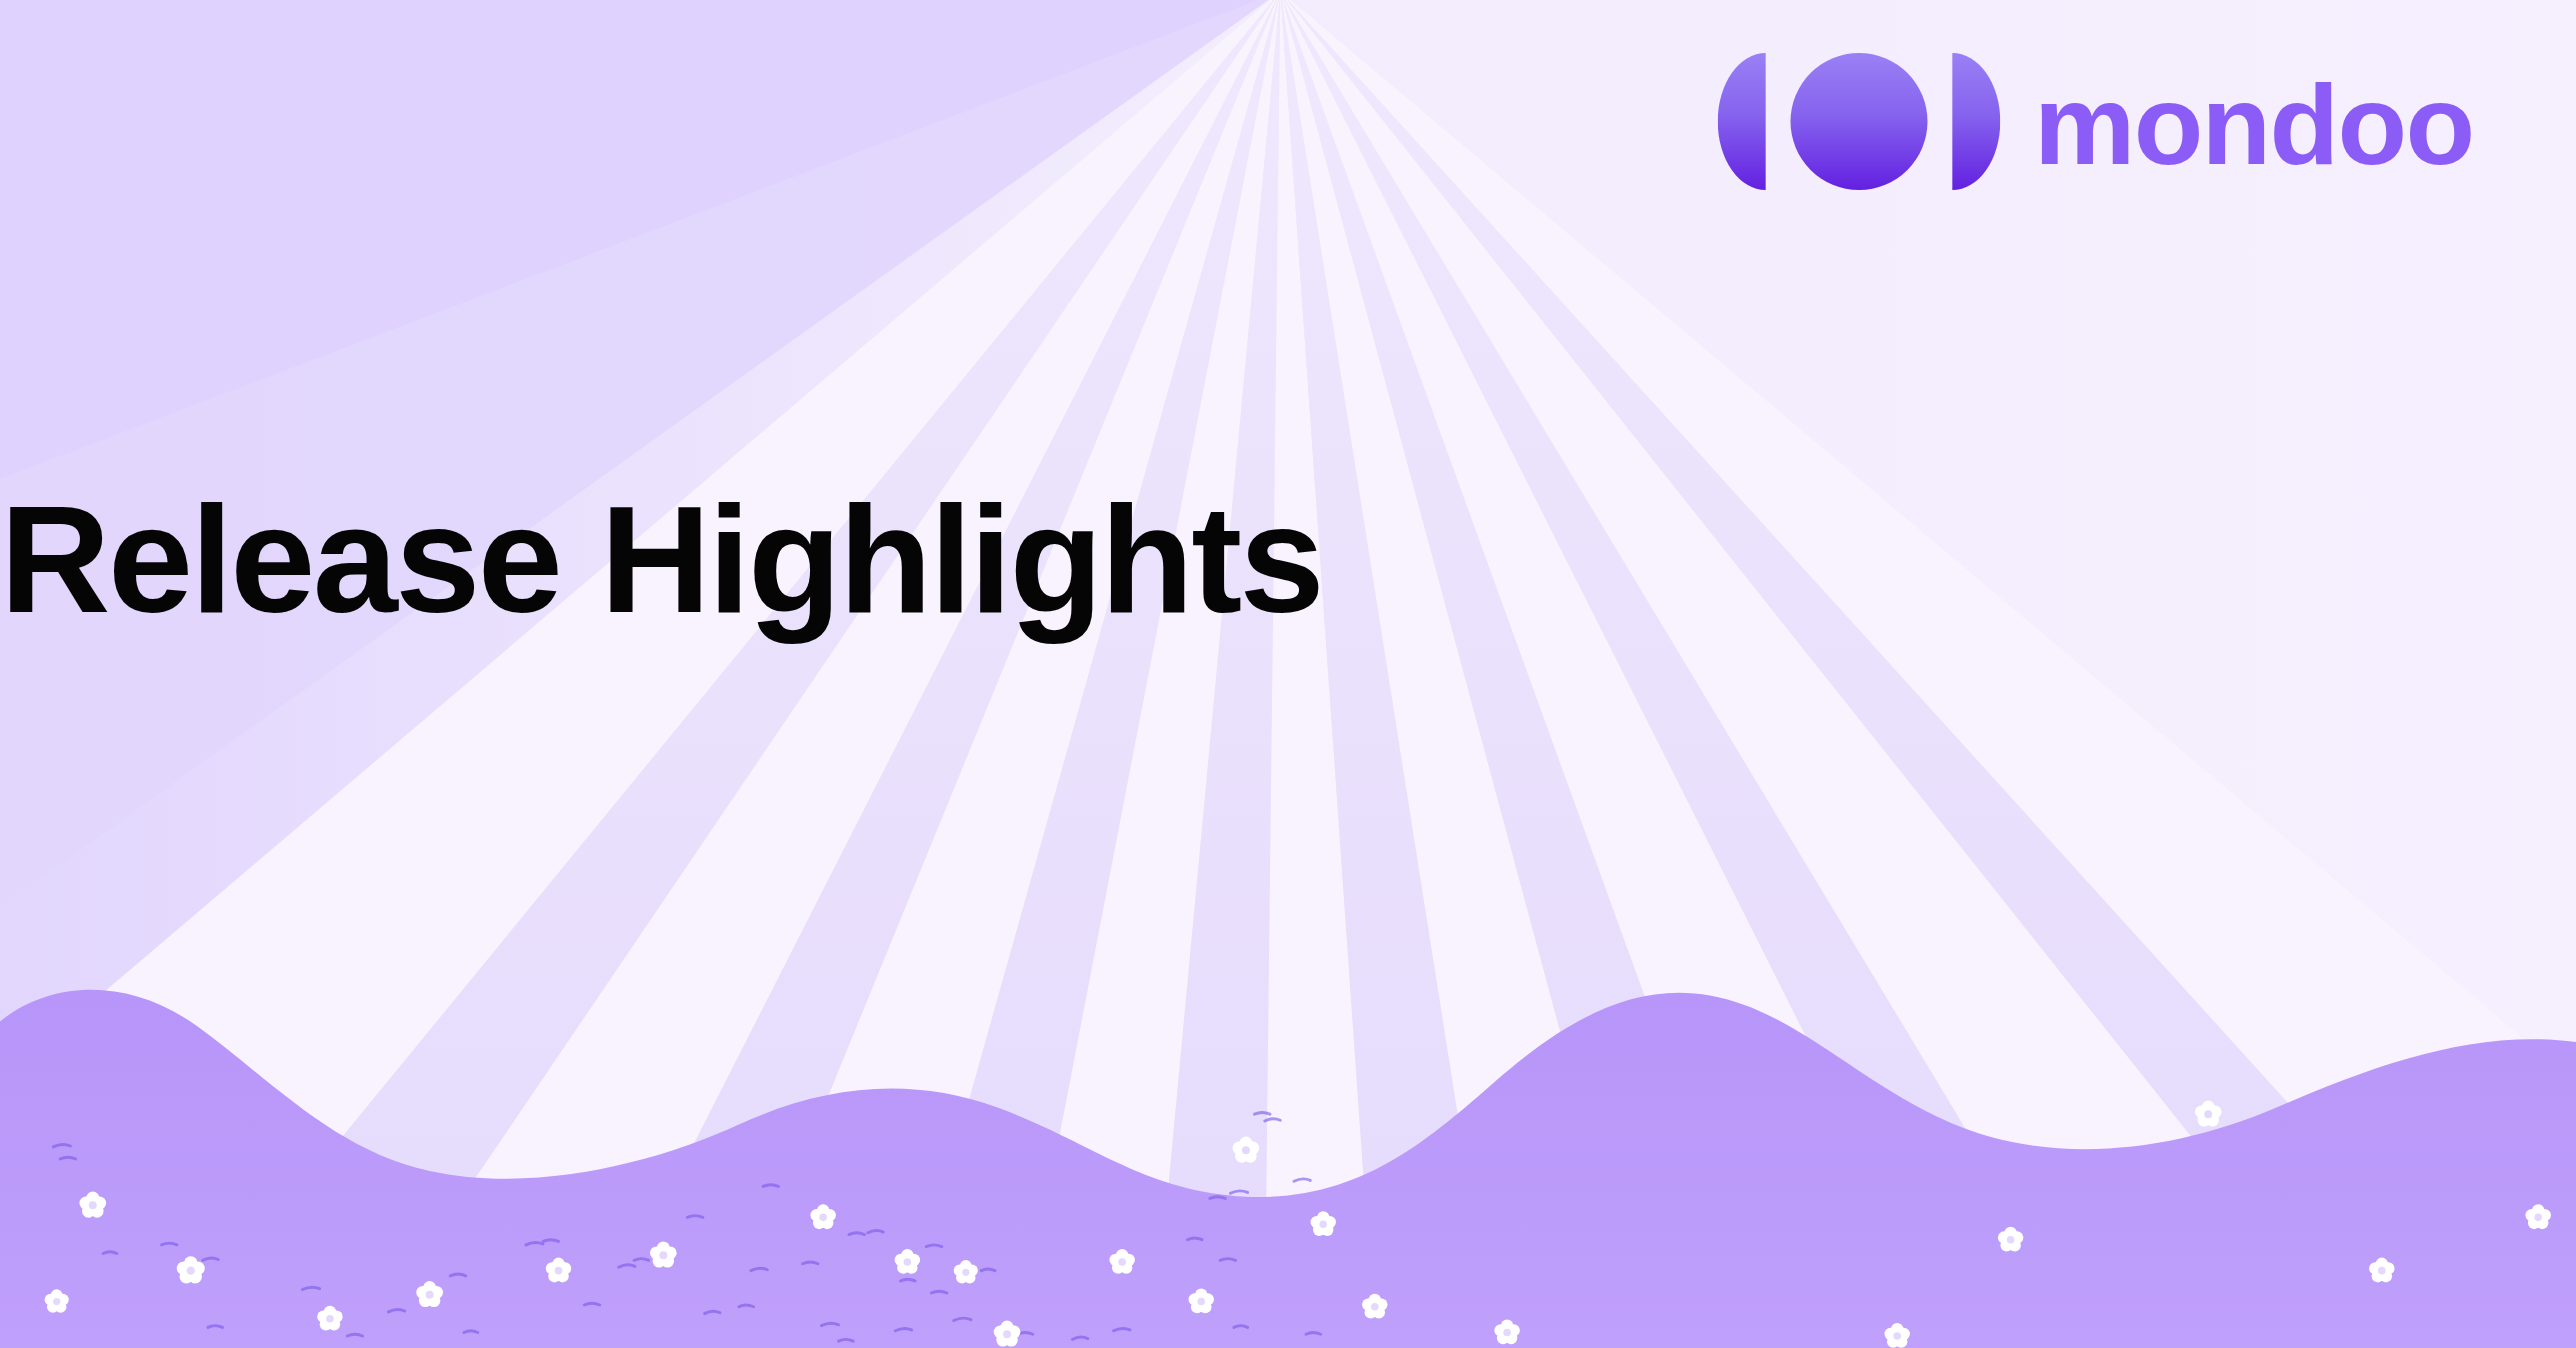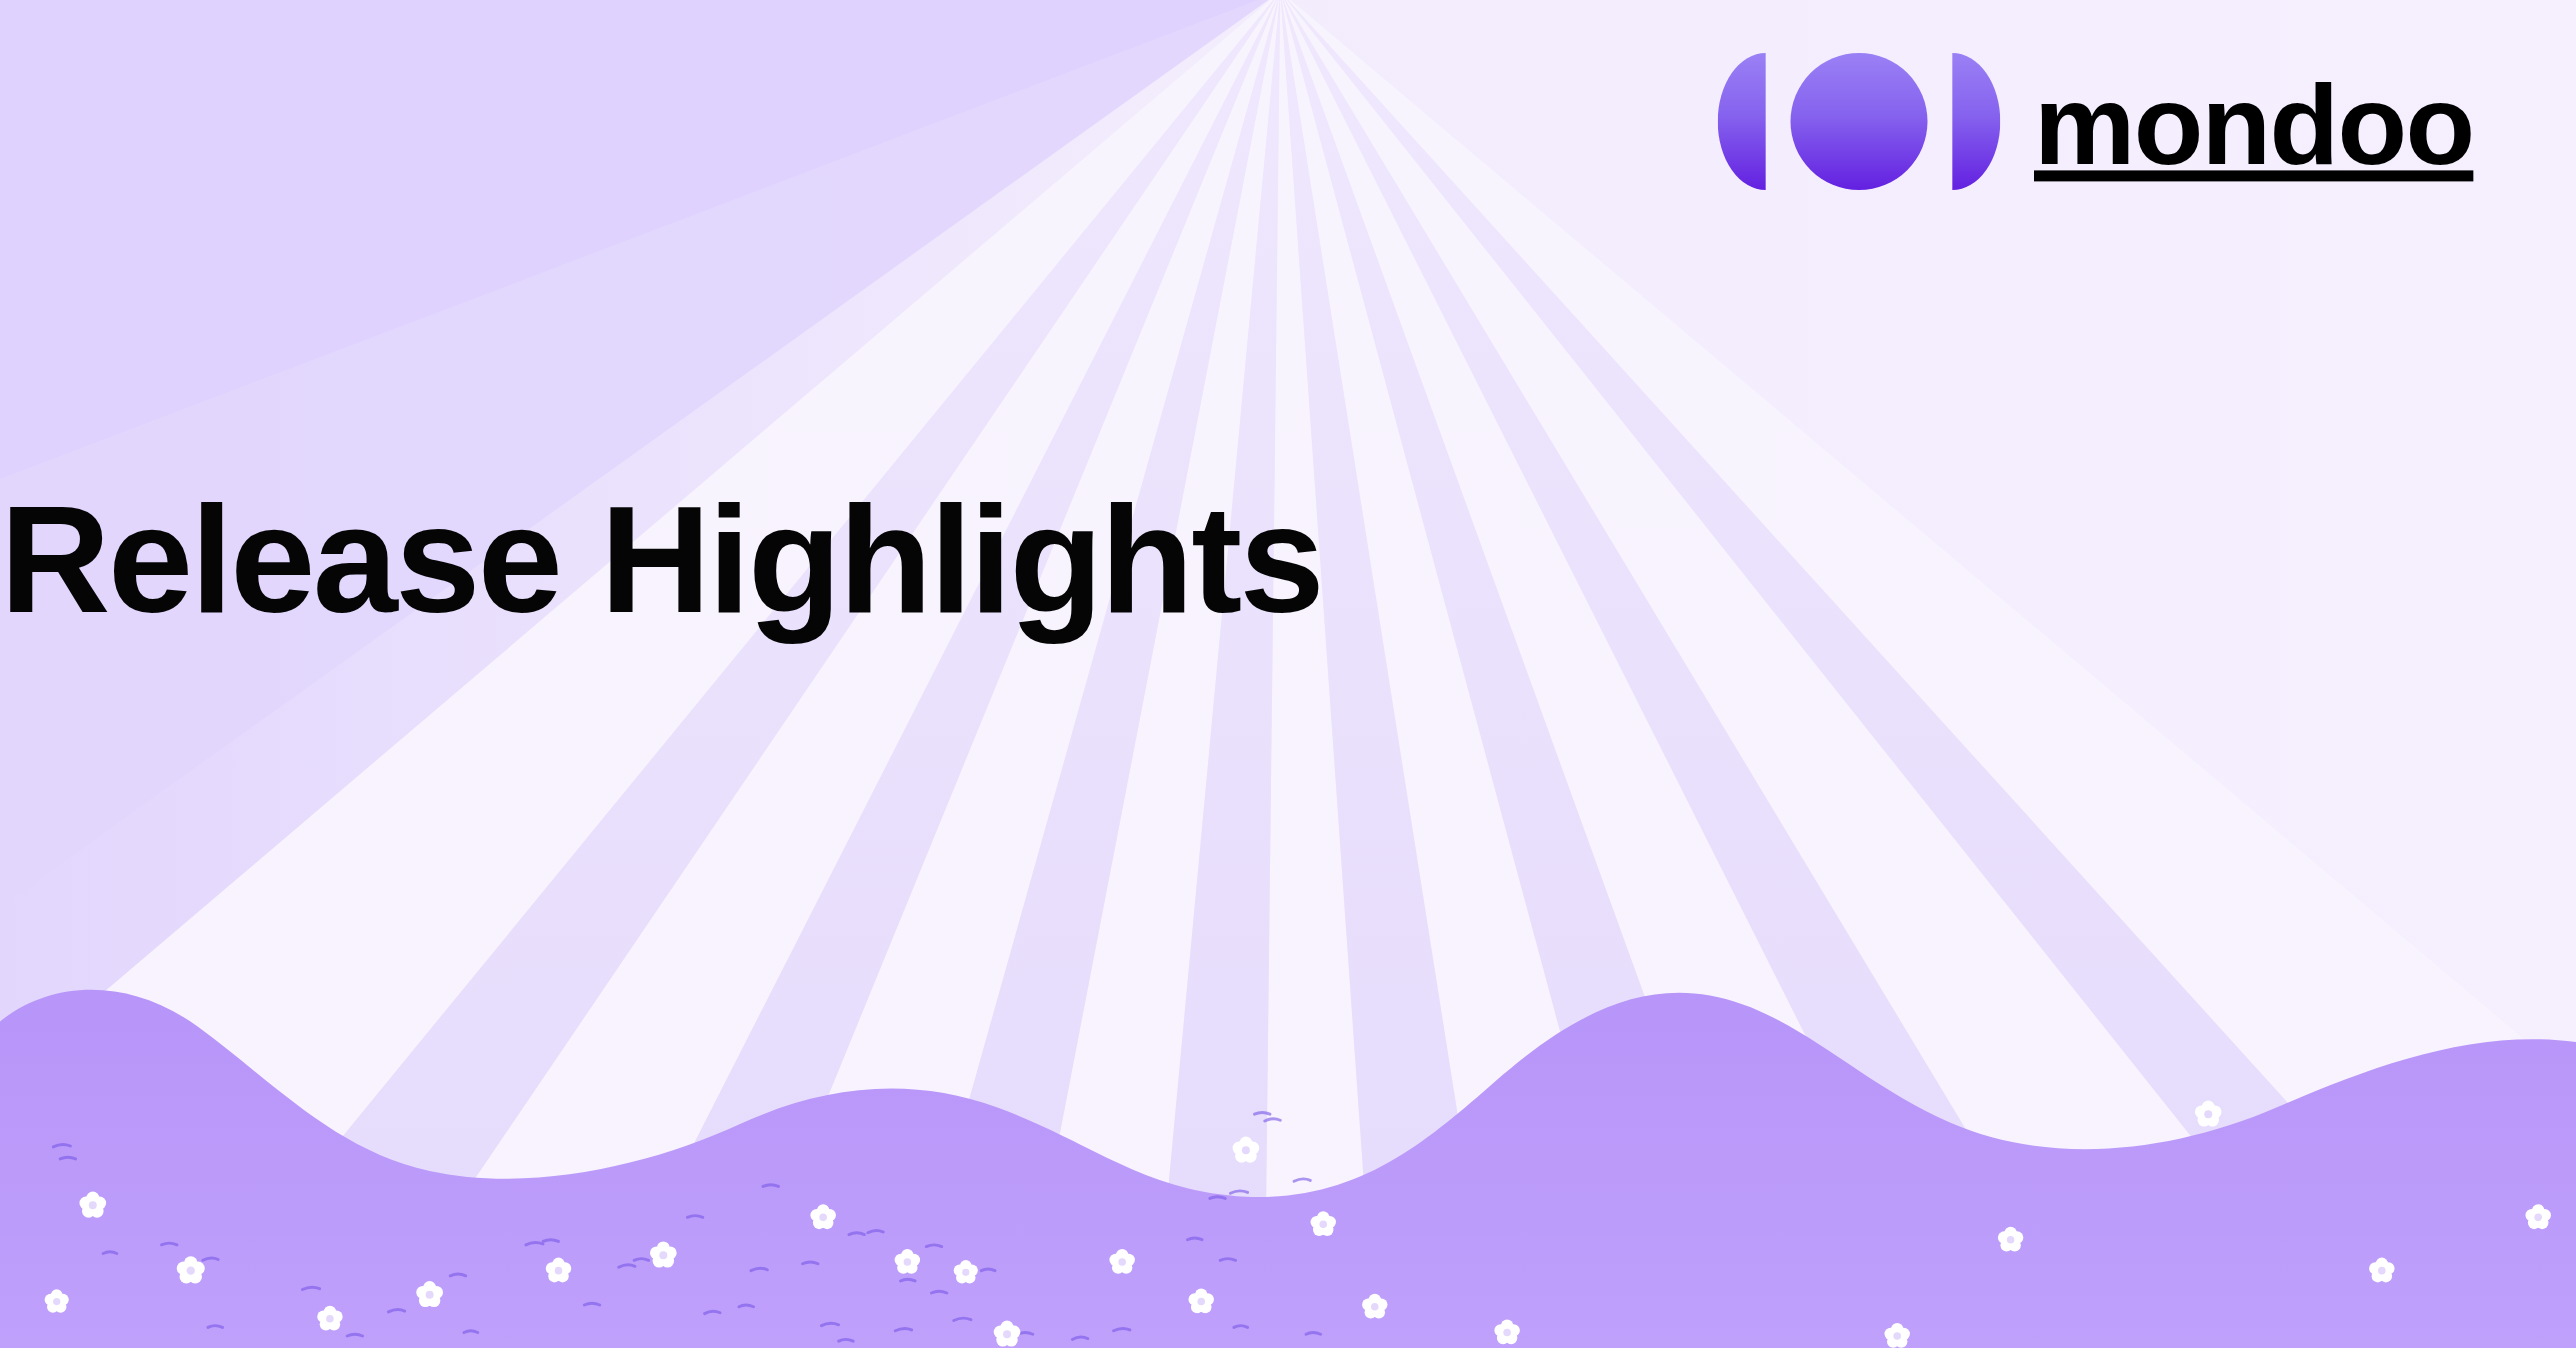--- a/index.html
+++ b/index.html
@@ -38,27 +38,26 @@
   #brand-mark {
     width: 284px;
     height: 137px;
     display: block;
   }
   #brand-wordmark {
     font-family: "Liberation Sans", sans-serif;
     font-size: 114px;
     font-weight: 700;
     letter-spacing: -1.7px;
-    color: #000000;
+    color: #8b5cf6;
     line-height: 1;
     margin: 0;
     padding: 0;
     white-space: nowrap;
     transform: translateY(3.4px);
-    text-decoration: underline;
   }
 
   
   #headline-block {
     position: absolute;
     left: 0;
     top: 481px;
     width: 2002px;
     display: flex;
     flex-direction: row;

